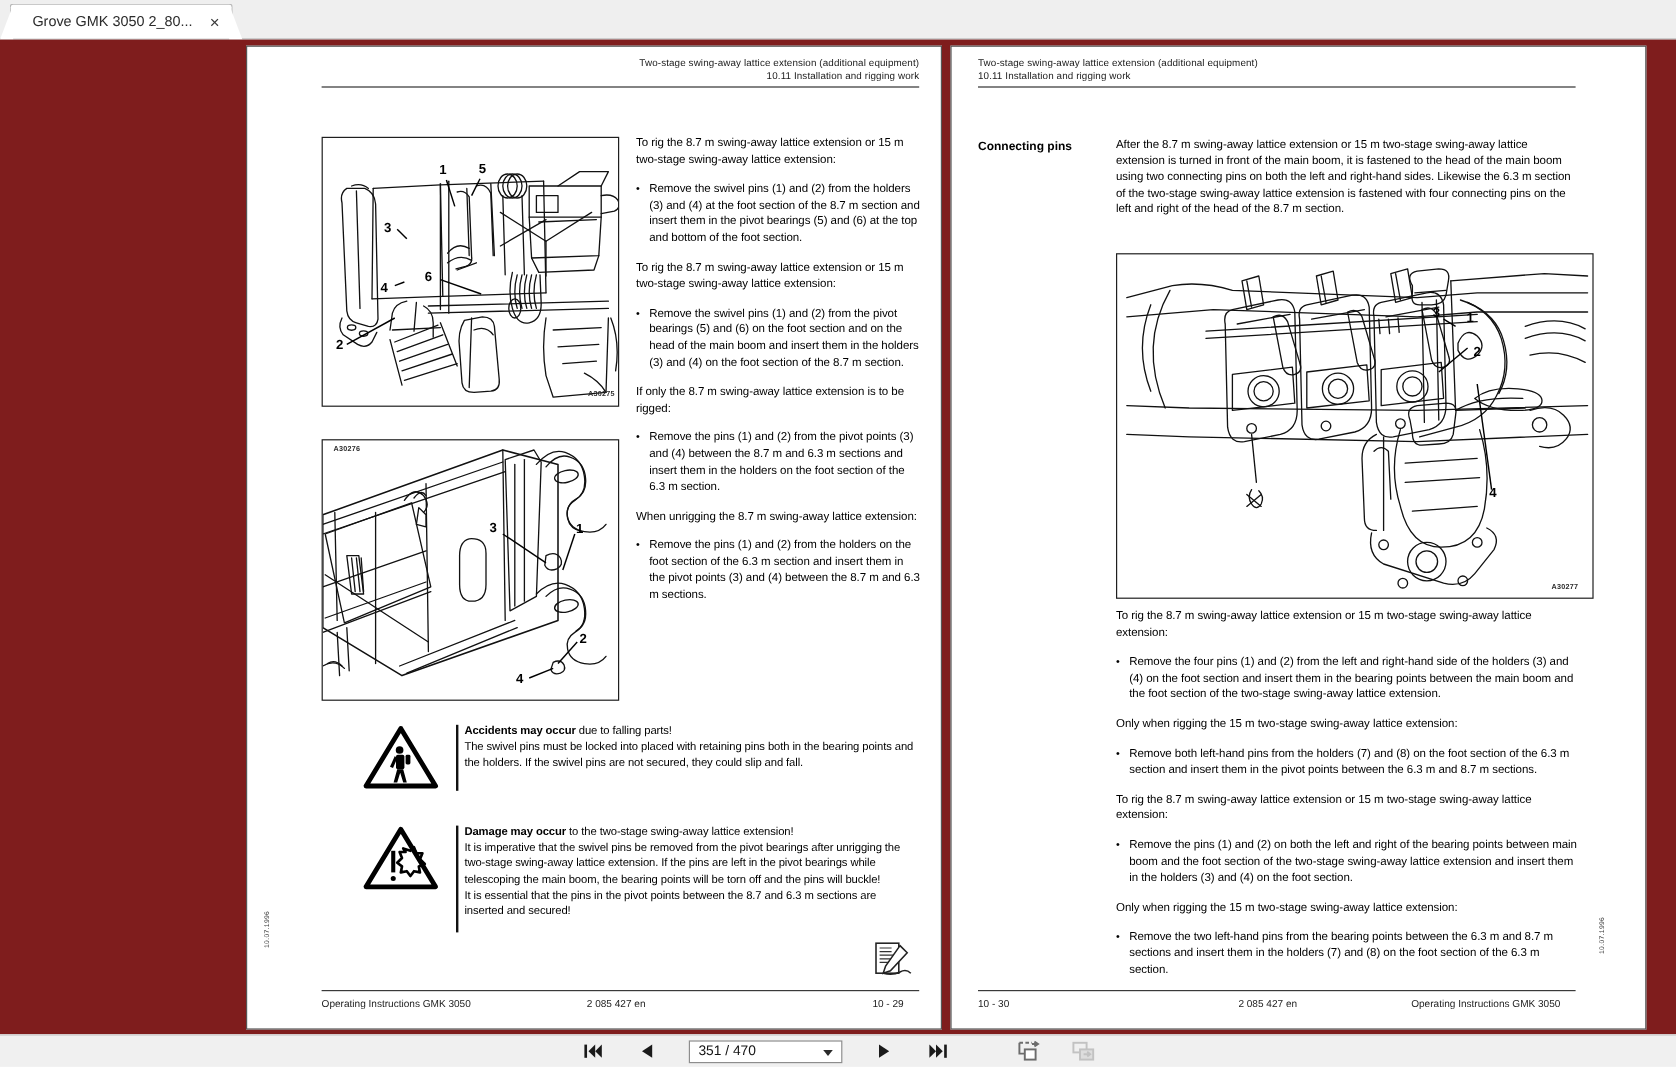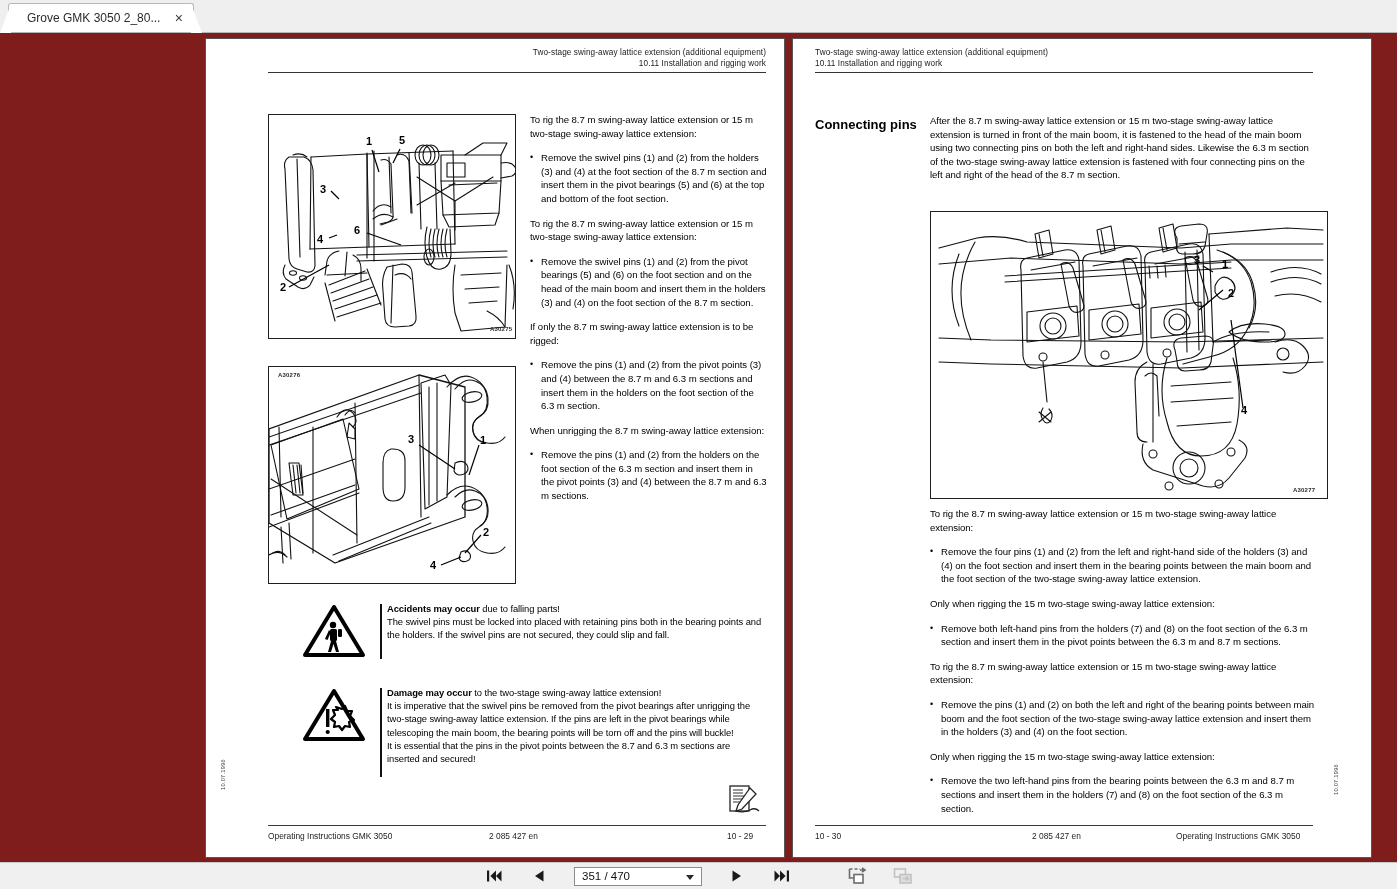--- a/index.html
+++ b/index.html
@@ -89,21 +89,21 @@
   .body-txt p:last-child { margin-bottom: 0; }
   .body-txt ul { margin: 0 0 11px 0; padding: 0 0 0 11px; list-style: none; }
   .body-txt ul:last-child { margin-bottom: 0; }
   .body-txt li { position: relative; margin: 0 0 0 0; }
   .body-txt li:before {
     content: "\2022"; position: absolute; left: -11px; top: 0;
     font-size: 9px;
   }
 
   .sidehead {
-    position: absolute; font-size: 13px; font-weight: bold; color: #000;
+    position: absolute; font-size: 10px; font-weight: bold; color: #000;
   }
 
   .figbox {
     position: absolute;
     border: 1.3px solid #1f1f1f;
     background: #fff;
     overflow: hidden;
   }
   .figcode {
     position: absolute; font-size: 6px; font-weight: bold;

